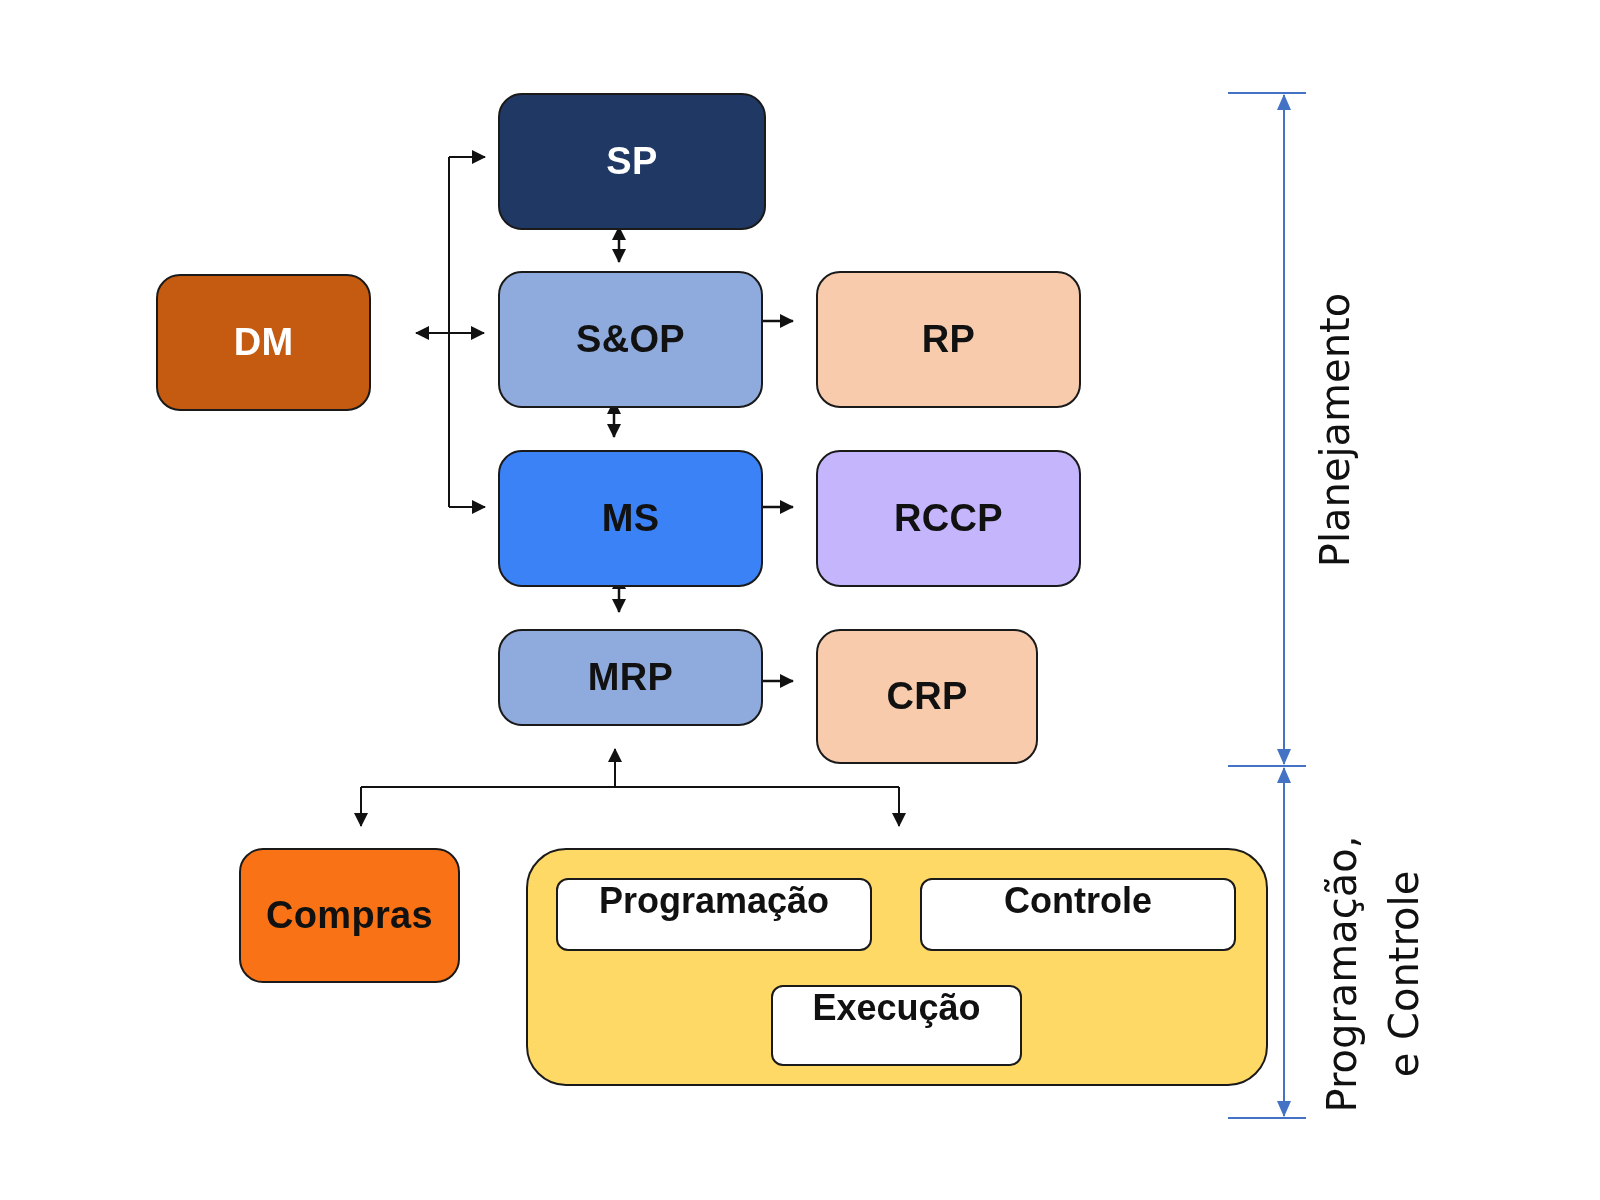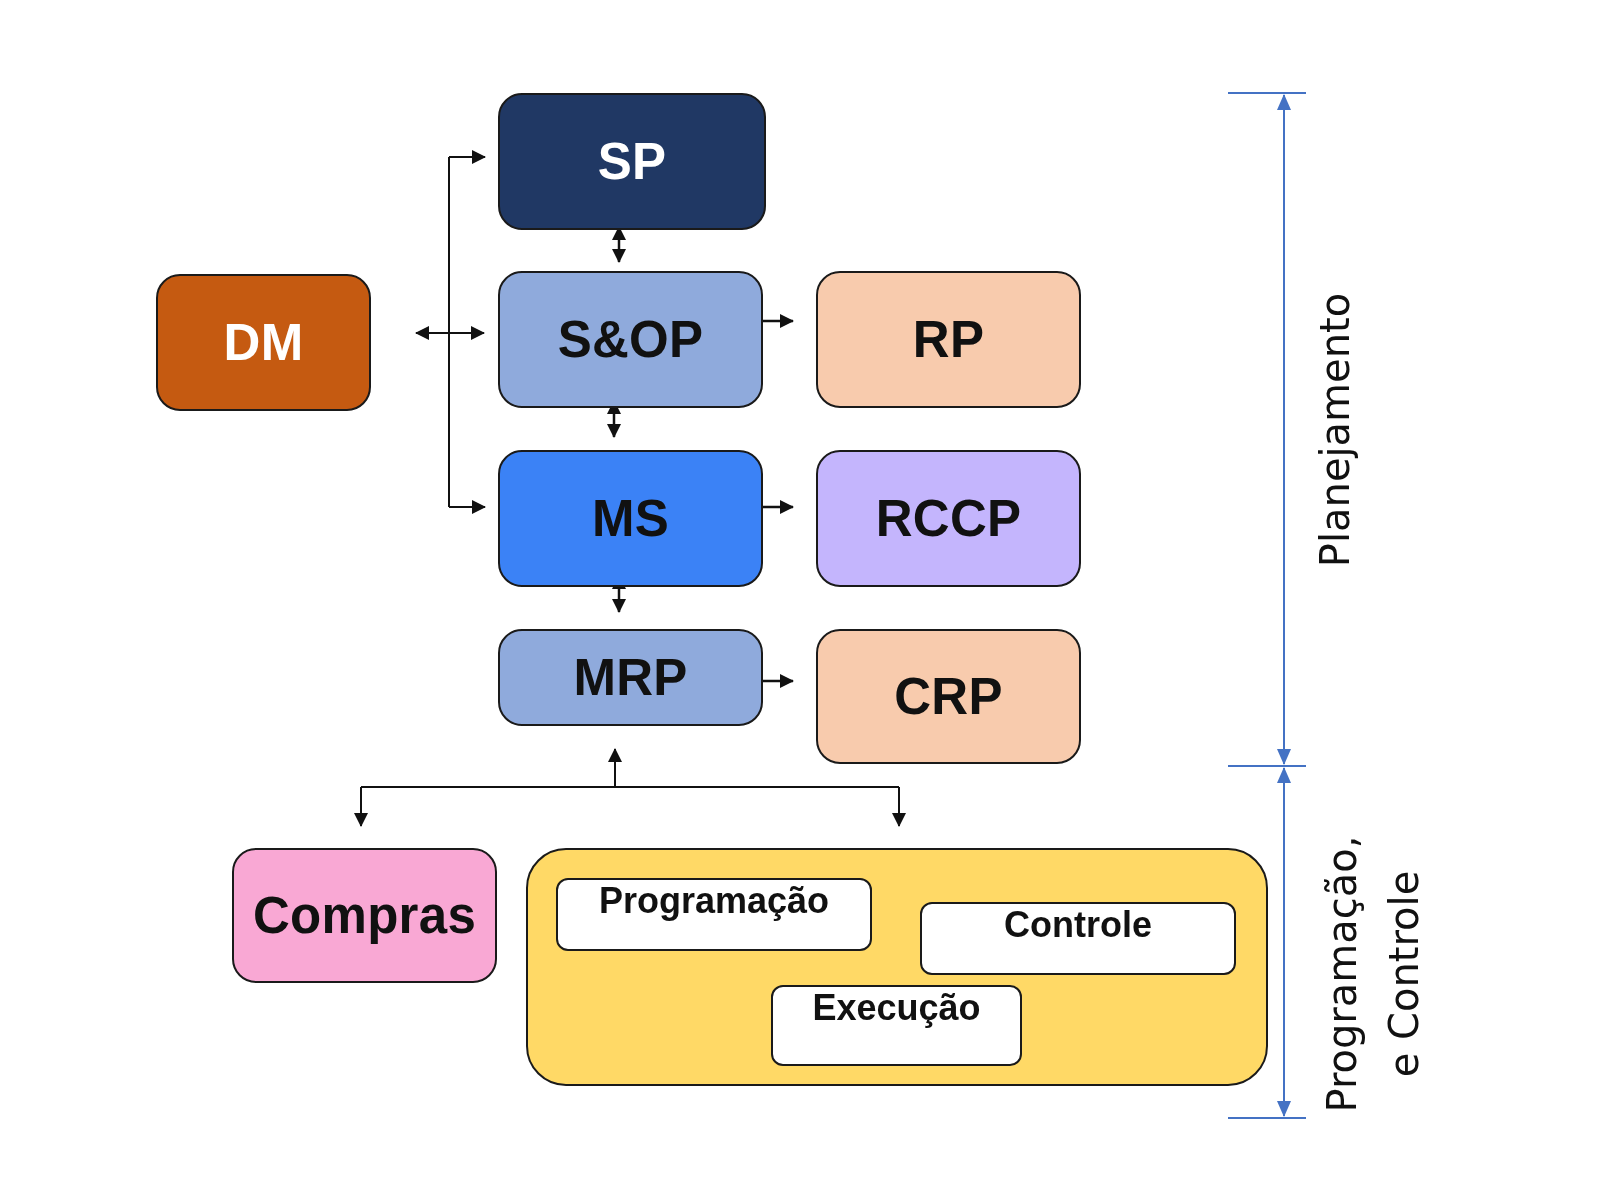--- a/index.html
+++ b/index.html
@@ -1,21 +1,21 @@
 <!DOCTYPE html>
 <html><head>
   <meta charset="utf-8">
   <style>
     html, body { margin: 0; padding: 0; background: #ffffff; }
     body { width: 1600px; height: 1200px; position: relative; overflow: hidden;
            font-family: "Liberation Sans", sans-serif; }
     svg#diagram { position: absolute; left: 0; top: 0; }
     .box { position: absolute; box-sizing: border-box; border: 2.5px solid #1a1a1a;
            border-radius: 24px; display: flex; align-items: center; justify-content: center;
-           font-weight: bold; font-size: 51px; letter-spacing: 0.3px; }
+           font-weight: bold; font-size: 38px; letter-spacing: 0.3px; }
     .inner { position: absolute; box-sizing: border-box; border: 2.5px solid #1a1a1a;
              border-radius: 12px; background: #ffffff; display: flex; align-items: flex-start;
              justify-content: center; font-weight: bold; font-size: 36px; color: #111; }
     .container { position: absolute; box-sizing: border-box; border: 2.5px solid #1a1a1a;
                  border-radius: 40px; }
     .side-label { position: absolute; font-family: "DejaVu Sans", sans-serif;
                   font-size: 40px; color: #111; white-space: nowrap;
                   transform-origin: center center; text-align: center; line-height: 64px; }
   </style>
 </head>
@@ -96,35 +96,35 @@
 </div>
 
 <div class="box" style="left:816px; top:450px; width:265px; height:137px; background:#c4b5fd; color:#111;">
   <span>RCCP</span>
 </div>
 
 <div class="box" style="left:498px; top:629px; width:265px; height:97px; background:#8faadc; color:#111;">
   <span>MRP</span>
 </div>
 
-<div class="box" style="left:816px; top:629px; width:265px; height:135px; background:#f8cbad; color:#111;">
+<div class="box" style="left:816px; top:629px; width:222px; height:135px; background:#f8cbad; color:#111;">
   <span>CRP</span>
 </div>
 
-<div class="box" style="left:232px; top:848px; width:265px; height:135px; background:#f9a8d4; color:#111;">
+<div class="box" style="left:239px; top:848px; width:221px; height:135px; background:#f97316; color:#111;">
   <span>Compras</span>
 </div>
 
 <div class="container" style="left:526px; top:848px; width:742px; height:238px; background:#ffd966;"></div>
 
 <div class="inner" style="left:556px; top:878px; width:316px; height:73px;">
   <span>Programação</span>
 </div>
 
-<div class="inner" style="left:920px; top:878px; width:316px; height:73px;margin-top:24px;">
+<div class="inner" style="left:920px; top:878px; width:316px; height:73px;">
   <span>Controle</span>
 </div>
 
 <div class="inner" style="left:771px; top:985px; width:251px; height:81px;">
   <span>Execução</span>
 </div>
 
 <div class="side-label" style="left:1185px; top:398px; width:300px; height:64px; transform: rotate(-90deg);">
   <span>Planejamento</span>
 </div>

